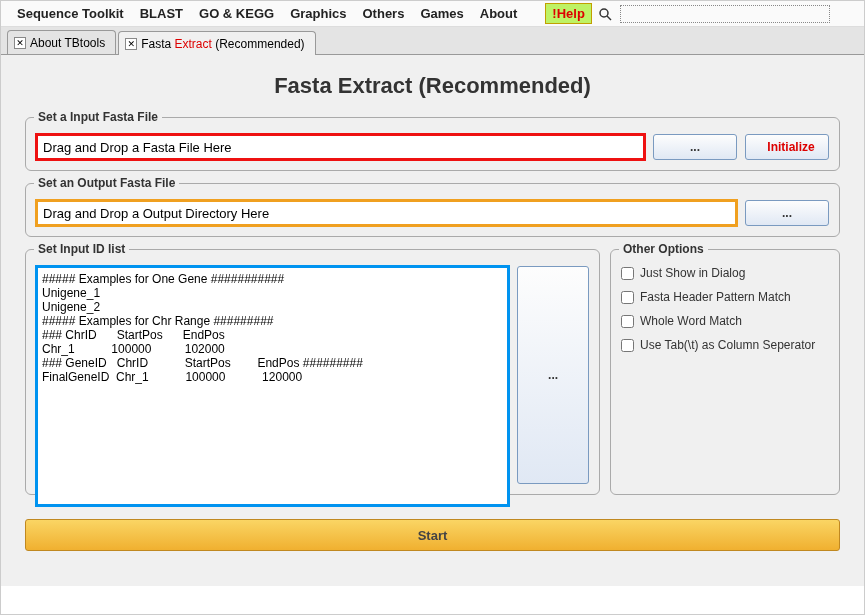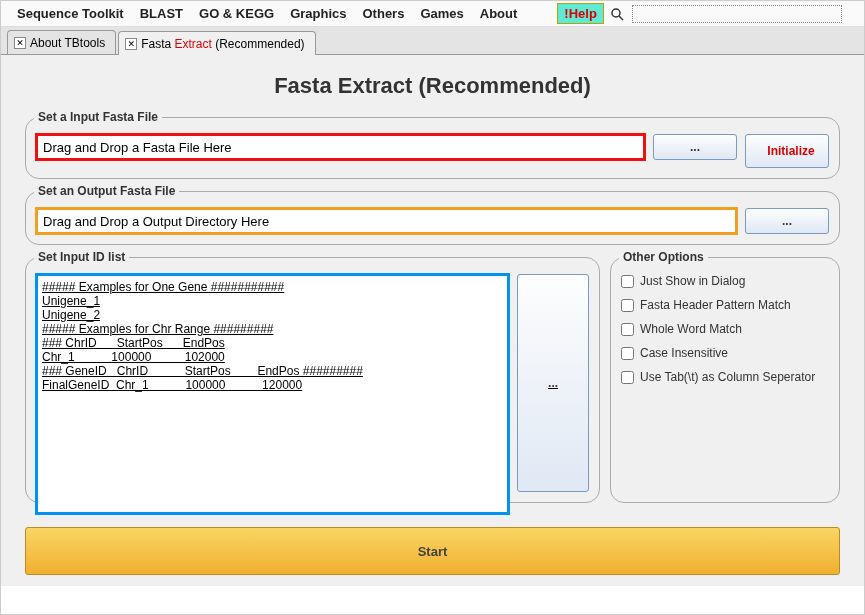--- a/index.html
+++ b/index.html
@@ -8,57 +8,57 @@
 .window { width: 865px; height: 615px; background: #fff; border: 1px solid #ccc; position: relative; }
 
 .title-bar { height: 30px; display: flex; align-items: center; padding: 0 8px; background: #fff; border-bottom: 1px solid #eee; }
 .title-bar .app-icon { width: 16px; height: 16px; background: #f0b030; border: 1px solid #a07020; margin-right: 6px; border-radius: 2px; position: relative; }
 .title-bar .title-text { font-size: 12px; color: #333; flex: 1; }
 .window-controls { display: flex; gap: 0; }
 .win-btn { width: 36px; height: 24px; display: flex; align-items: center; justify-content: center; background: transparent; border: none; cursor: pointer; font-size: 13px; }
 
 .menu-bar { height: 26px; display: flex; align-items: center; padding: 0 8px; background: #fafafa; border-bottom: 1px solid #ddd; gap: 0; }
 .menu-item { padding: 4px 8px; font-size: 13px; font-weight: bold; color: #222; cursor: pointer; }
-.help-box { background: #5eead4; border: 1px solid #c0a000; padding: 2px 6px; font-weight: bold; color: #d00; font-size: 13px; margin-left: 32px; }
+.help-box { background: #bef264; border: 1px solid #c0a000; padding: 2px 6px; font-weight: bold; color: #d00; font-size: 13px; margin-left: 20px; }
 .search-icon-wrap { margin-left: 4px; padding: 2px; }
 .dotted-box { margin-left: 6px; width: 210px; height: 18px; border: 1px dotted #888; }
 
 .tab-strip { height: 28px; background: #e4e4e4; display: flex; align-items: flex-end; padding: 0 6px; border-bottom: 1px solid #999; gap: 2px; }
 .tab { height: 24px; display: flex; align-items: center; padding: 0 10px 0 6px; background: #e4e4e4; border: 1px solid #999; border-bottom: none; border-radius: 4px 4px 0 0; cursor: pointer; font-size: 12px; gap: 4px; }
 .tab.active { background: #f0f0f0; position: relative; top: 1px; }
 .tab-close { width: 12px; height: 12px; border: 1px solid #888; display: inline-flex; align-items: center; justify-content: center; font-size: 9px; background: #fff; }
 .tab-text-extract { color: #d00; }
 
 .content-area { padding: 18px 24px 12px 24px; background: #f0f0f0; height: calc(615px - 30px - 26px - 28px); overflow: hidden; }
 
 .page-title { text-align: center; font-size: 22px; font-weight: bold; color: #333; margin-bottom: 18px; }
 
-.fieldset { border: 1px solid #aaa; border-radius: 14px; padding: 16px 10px 10px 10px; margin-bottom: 12px; position: relative; background: #f0f0f0; }
+.fieldset { border: 1px solid #aaa; border-radius: 6px; padding: 16px 10px 10px 10px; margin-bottom: 12px; position: relative; background: #f0f0f0; }
 .fieldset-legend { position: absolute; top: -8px; left: 8px; background: #f0f0f0; padding: 0 4px; font-size: 12px; color: #333; font-weight: bold; }
 
 .input-row { display: flex; gap: 8px; align-items: flex-start; }
 .text-input { flex: 1; height: 26px; border: 1px solid #999; padding: 0 6px; font-size: 13px; background: #fff; }
 .red-border { outline: 3px solid #e11; outline-offset: -2px; }
 .orange-border { outline: 3px solid #f0a020; outline-offset: -2px; }
 .blue-border { outline: 3px solid #0093f0; outline-offset: -2px; }
 
 .browse-btn { width: 84px; height: 26px; background: linear-gradient(#fdfdfd, #e0e8f4); border: 1px solid #7a9ac0; border-radius: 3px; cursor: pointer; font-size: 12px; font-weight: bold; color: #333; }
-.init-btn { width: 84px; height: 34px; background: linear-gradient(#fdfdfd, #e0e8f4); border: 1px solid #7a9ac0; border-radius: 3px; cursor: pointer; font-size: 12px; font-weight: bold; color: #d00; padding-left: 8px; }
+.init-btn { width: 84px; height: 26px; background: linear-gradient(#fdfdfd, #e0e8f4); border: 1px solid #7a9ac0; border-radius: 3px; cursor: pointer; font-size: 12px; font-weight: bold; color: #d00; padding-left: 8px; }
 
 .bottom-row { display: flex; gap: 10px; margin-bottom: 12px; }
-.input-id-fieldset { flex: 1; text-decoration: underline; }
+.input-id-fieldset { flex: 1; }
 .textarea { width: 100%; height: 240px; background: #fff; padding: 6px; font-family: Arial; font-size: 12px; white-space: pre; resize: none; border: none; }
 .id-row { display: flex; gap: 8px; height: 218px; }
 .browse-tall { width: 84px; height: 218px; background: linear-gradient(#fdfdfd, #e0e8f4); border: 1px solid #7a9ac0; border-radius: 3px; cursor: pointer; font-size: 12px; font-weight: bold; color: #333; }
 
 .options-fieldset { width: 230px; }
 .checkbox-row { display: flex; align-items: flex-end; gap: 6px; margin-bottom: 10px; font-size: 12px; color: #333; }
 .checkbox-row input { width: 13px; height: 13px; }
 
-.start-btn { width: 100%; height: 48px; background: linear-gradient(#fad564, #f0b030); border: 1px solid #c08820; border-radius: 3px; cursor: pointer; font-size: 13px; font-weight: bold; color: #444; }
+.start-btn { width: 100%; height: 32px; background: linear-gradient(#fad564, #f0b030); border: 1px solid #c08820; border-radius: 3px; cursor: pointer; font-size: 13px; font-weight: bold; color: #444; }
 
 svg { display: block; }
 </style>
 </head>
 <body>
 
 <div class="window">
 
   <div class="menu-bar">
     <div class="menu-item">Sequence Toolkit</div>
@@ -134,24 +134,20 @@
         <label class="checkbox-row">
           <input type="checkbox" style="">
           <span>Fasta Header Pattern Match</span>
         </label>
         <label class="checkbox-row">
           <input type="checkbox" style="">
           <span>Whole Word Match</span>
         </label>
         <label class="checkbox-row">
           <input type="checkbox" style="">
-          <span>Case Insensitive</span>
-        </label>
-        <label class="checkbox-row">
-          <input type="checkbox" style="">
           <span>Use Tab(\t) as Column Seperator</span>
         </label>
       </div>
     </div>
 
     <button class="start-btn">Start</button>
   </div>
 </div>
 
 </body></html>

